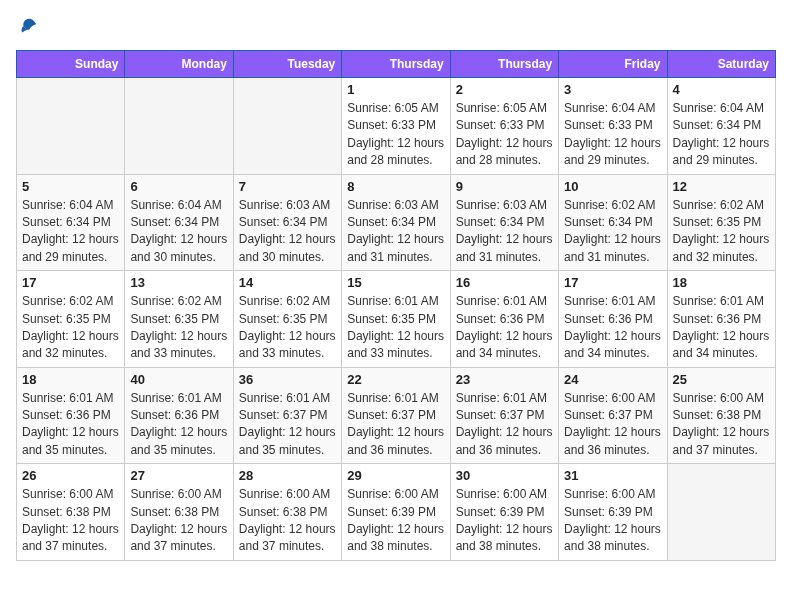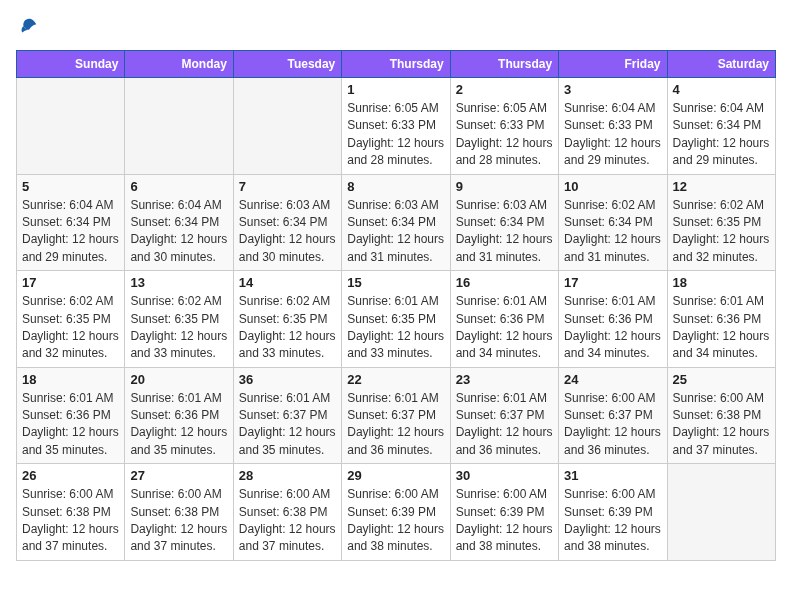--- a/index.html
+++ b/index.html
@@ -264,21 +264,21 @@
       </tr>
       <tr>
         <td>
           <div class="day-num">18</div>
           <div class="day-info" style="white-space: pre-line;">Sunrise: 6:01 AM
 Sunset: 6:36 PM
 Daylight: 12 hours
 and 35 minutes.</div>
         </td>
         <td>
-          <div class="day-num">20</div>
+          <div class="day-num">40</div>
           <div class="day-info" style="white-space: pre-line;">Sunrise: 6:01 AM
 Sunset: 6:36 PM
 Daylight: 12 hours
 and 35 minutes.</div>
         </td>
         <td>
           <div class="day-num">36</div>
           <div class="day-info" style="white-space: pre-line;">Sunrise: 6:01 AM
 Sunset: 6:37 PM
 Daylight: 12 hours

